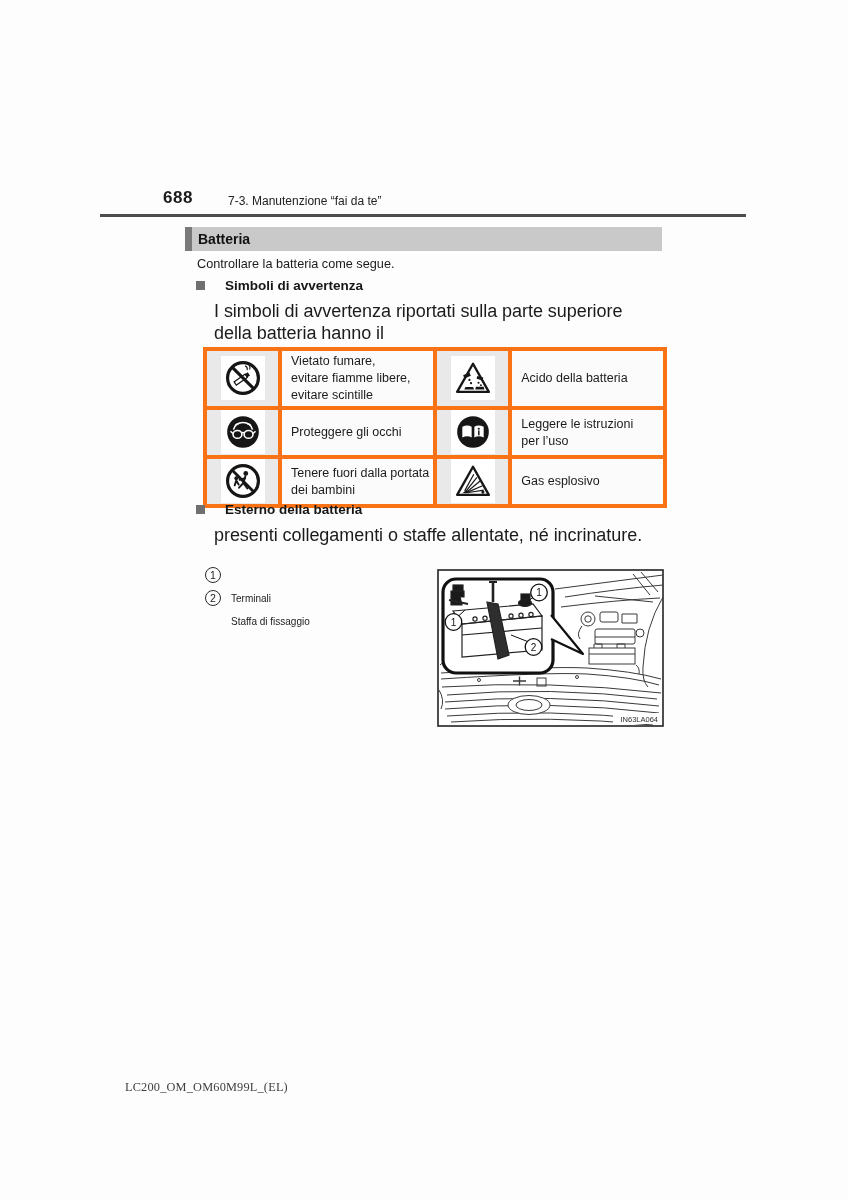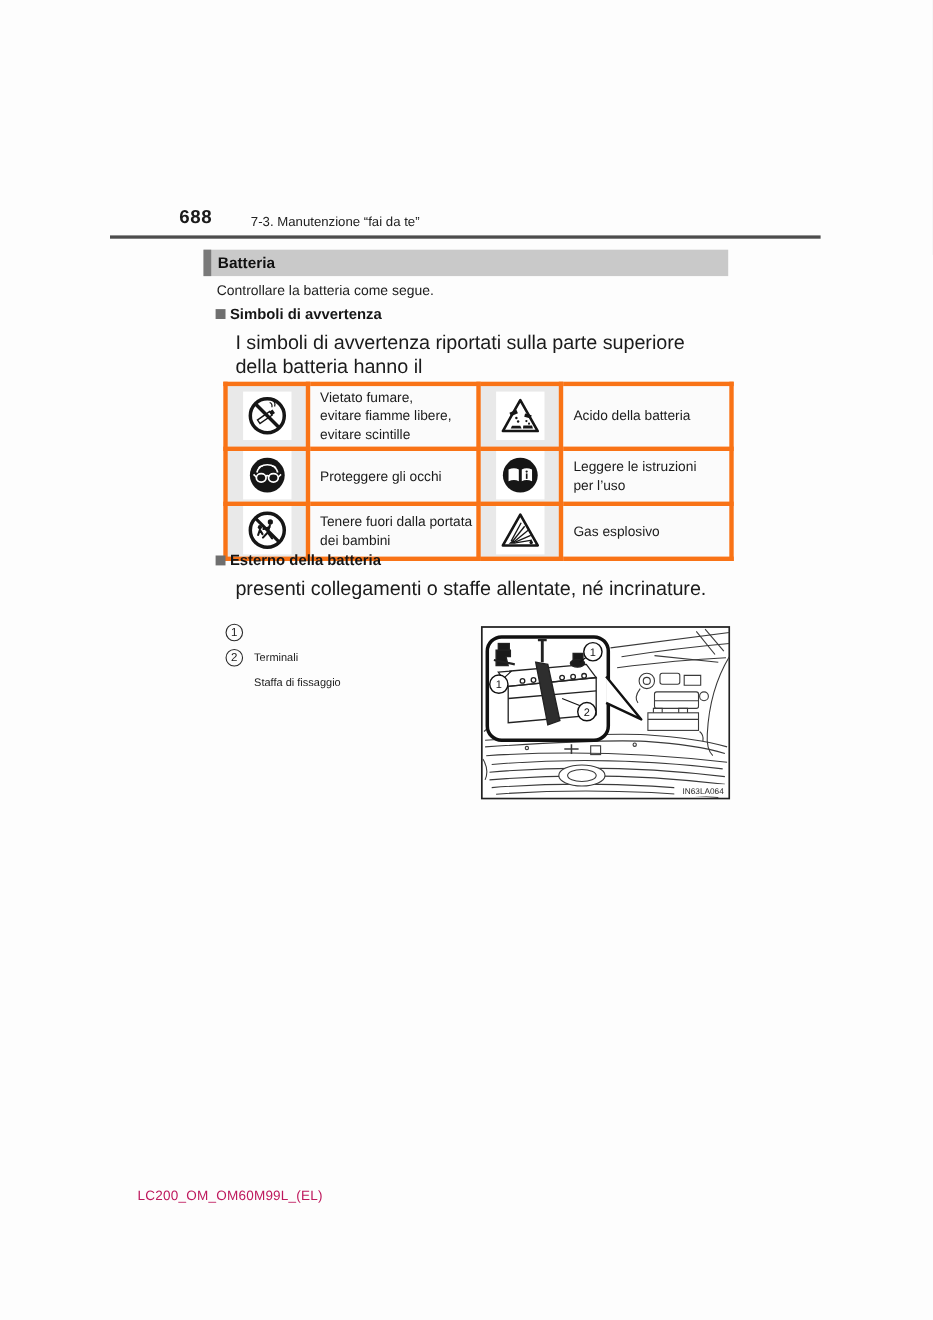--- a/index.html
+++ b/index.html
@@ -14,21 +14,21 @@
   .pg-num { position:absolute; left:163px; top:188px; font-size:17px; font-weight:bold; letter-spacing:.5px; }
   .pg-chapter { position:absolute; left:228px; top:194px; font-size:12px; color:#222; }
   .head-rule { position:absolute; left:100px; top:214px; width:646px; height:2.5px; background:#4d4d4d; }
   
   .section-bar { position:absolute; left:185px; top:227px; width:477px; height:24px;
     background:#c9c9c9; display:flex; align-items:center; }
   .section-bar .accent { width:7px; height:100%; background:#7a7a7a; flex:0 0 auto; }
   .section-bar .stitle { font-size:14px; font-weight:bold; padding-left:6px; color:#111; }
   
   .intro { position:absolute; left:197px; top:257px; font-size:12.7px; }
-  .bullet-heading { position:absolute; display:flex; align-items:center; gap:4px; font-size:13.5px; font-weight:bold; color:#161616; }
+  .bullet-heading { position:absolute; display:flex; align-items:center; gap:20px; font-size:13.5px; font-weight:bold; color:#161616; }
   .bullet-heading .sq { width:9px; height:9px; background:#6f6f6f; flex:0 0 auto; }
   #h-symbols { left:196px; top:278px; }
   #h-exterior { left:196px; top:502px; }
   .jpara { position:absolute; left:214px; width:447px; font-size:18px; line-height:22px; letter-spacing:-0.05px; }
   #p-symbols { top:300px; }
   #p-exterior { top:524px; }
   
   .sym-table { position:absolute; left:203px; top:347px; border-collapse:collapse; table-layout:fixed; }
   .sym-table td { border:4px solid #f97316; vertical-align:middle; }
   .sym-table .icell { width:75px; background:#e9e9e9; text-align:center; }
@@ -43,21 +43,21 @@
   
   .num-list { position:absolute; left:205px; top:566px; }
   .num-item { display:flex; align-items:center; gap:10px; margin-bottom:6px; height:17px; }
   .num-circle { width:16px; height:16px; border:1.3px solid #2a2a2a; border-radius:50%;
     font-size:10.5px; display:flex; align-items:center; justify-content:center; color:#1b1b1b; flex:0 0 auto; }
   .num-label { font-size:10px;margin-top:47px; }
   
   .figure { position:absolute; left:437px; top:569px; width:227px; height:158px; }
   .figure svg { width:227px; height:158px; display:block; }
   
-  .footer { position:absolute; left:125px; top:1080px; font-size:12.3px; color:#be185d; letter-spacing:.2px; }
+  .footer { position:absolute; left:125px; top:1080px; font-size:12.3px; color:#404040; letter-spacing:.2px;font-family:Liberation Serif, serif; }
 </style>
 </head>
 <body>
 
 <div class="page">
 
   <div class="pg-num">688</div>
   <div class="pg-chapter">7-3. Manutenzione “fai da te”</div>
   <div class="head-rule"></div>
 

